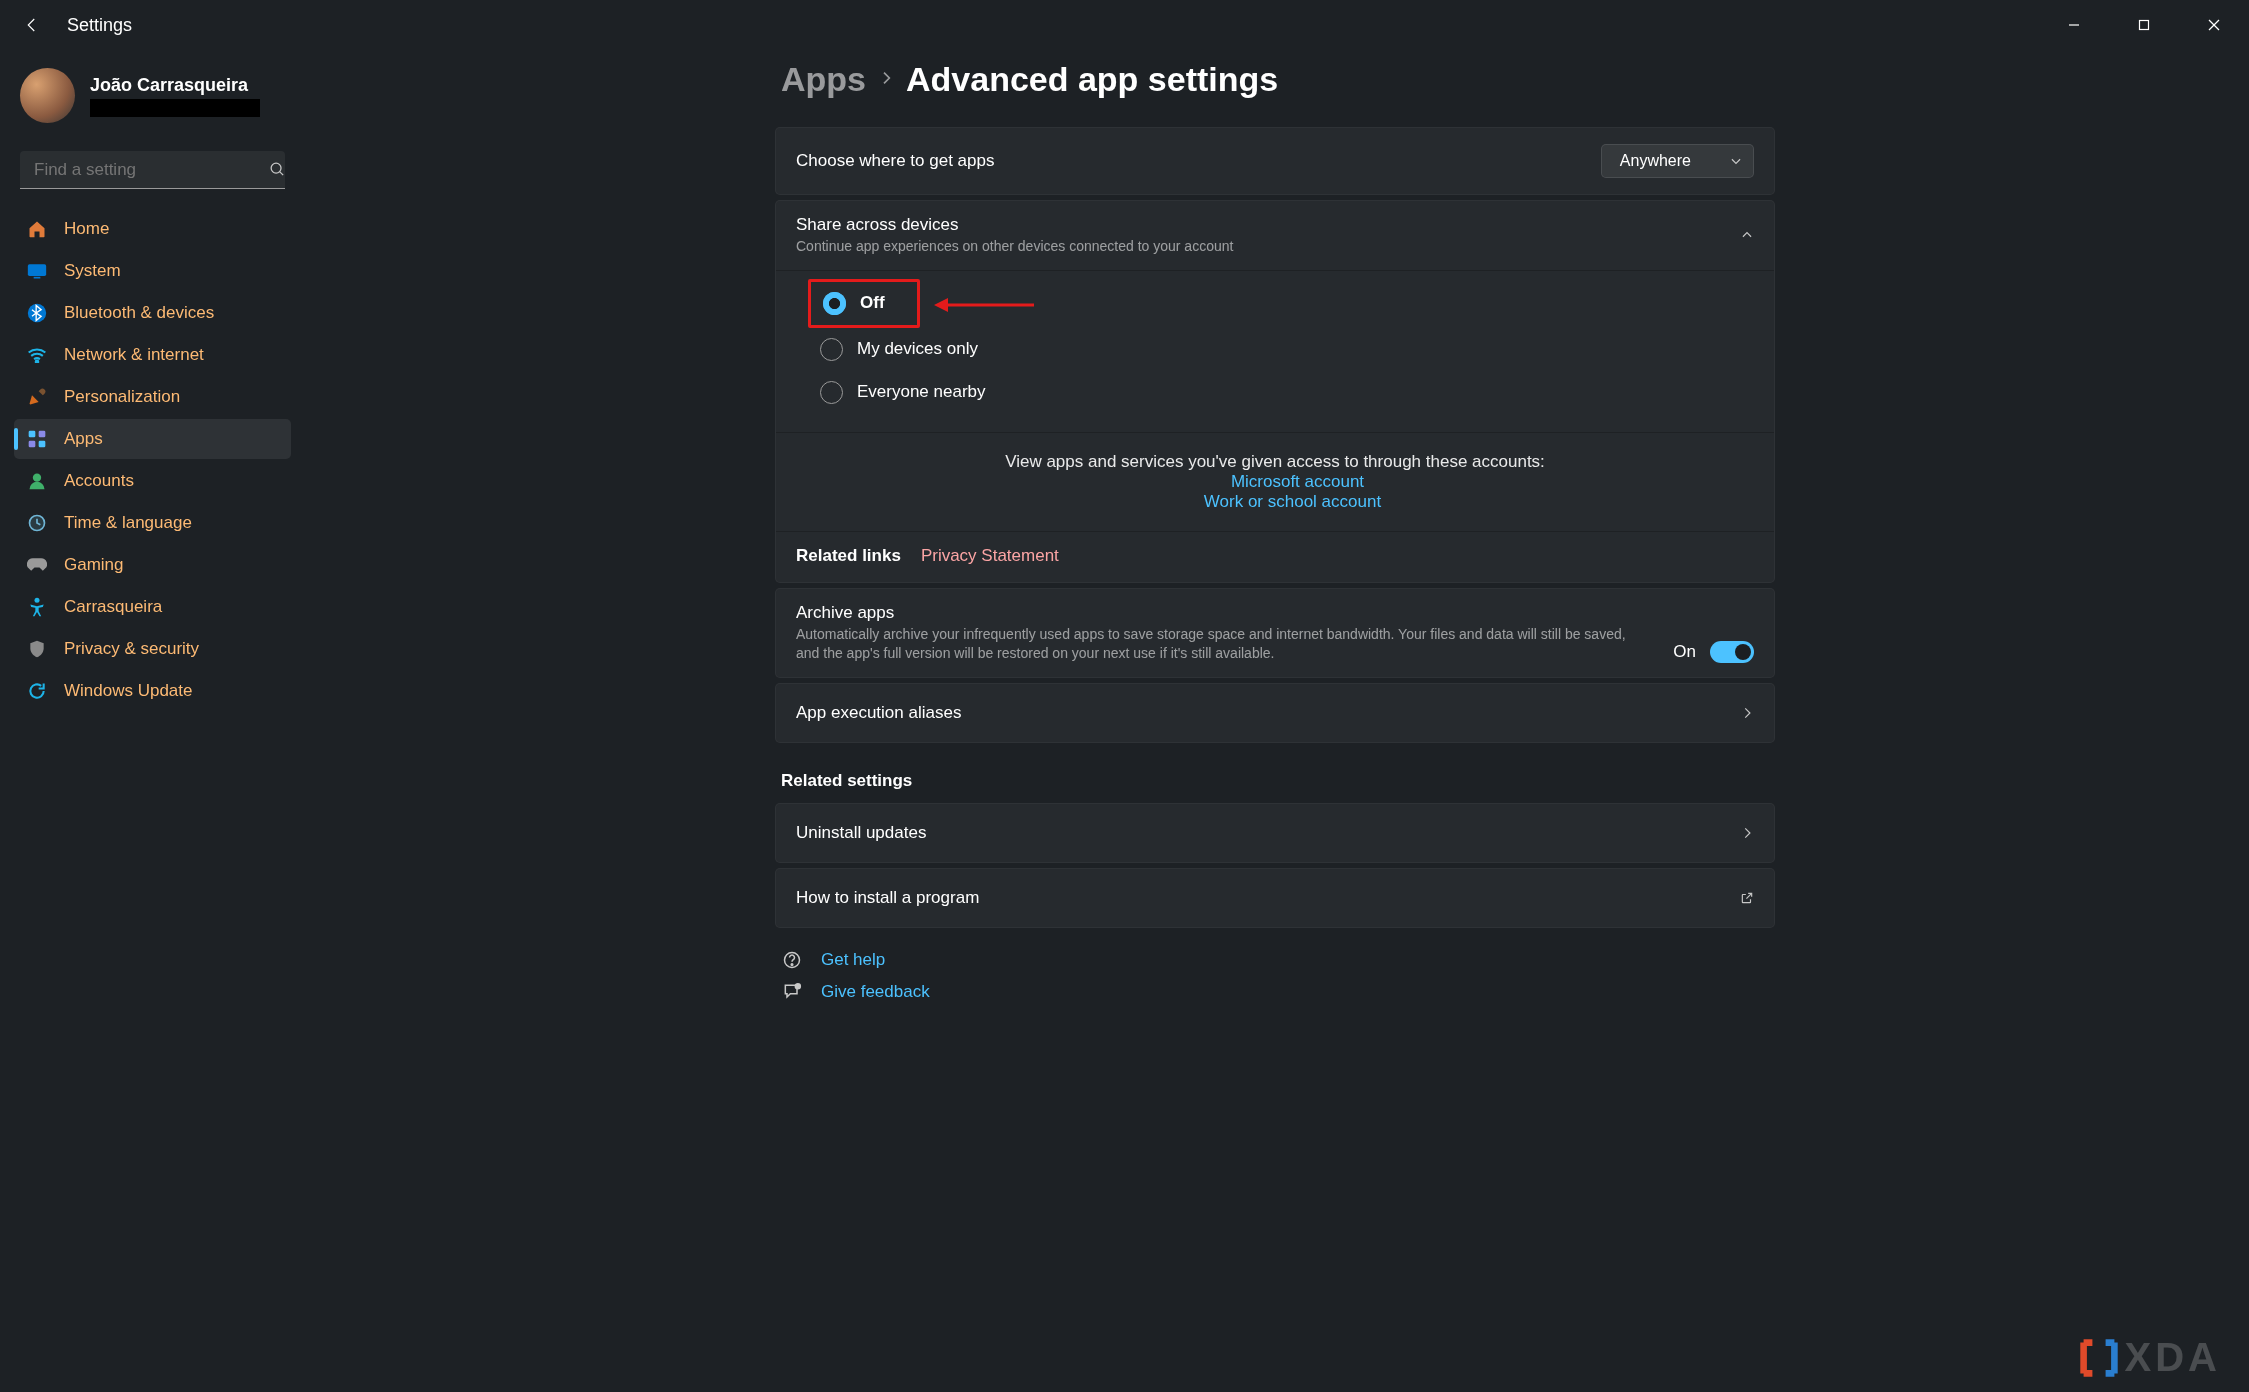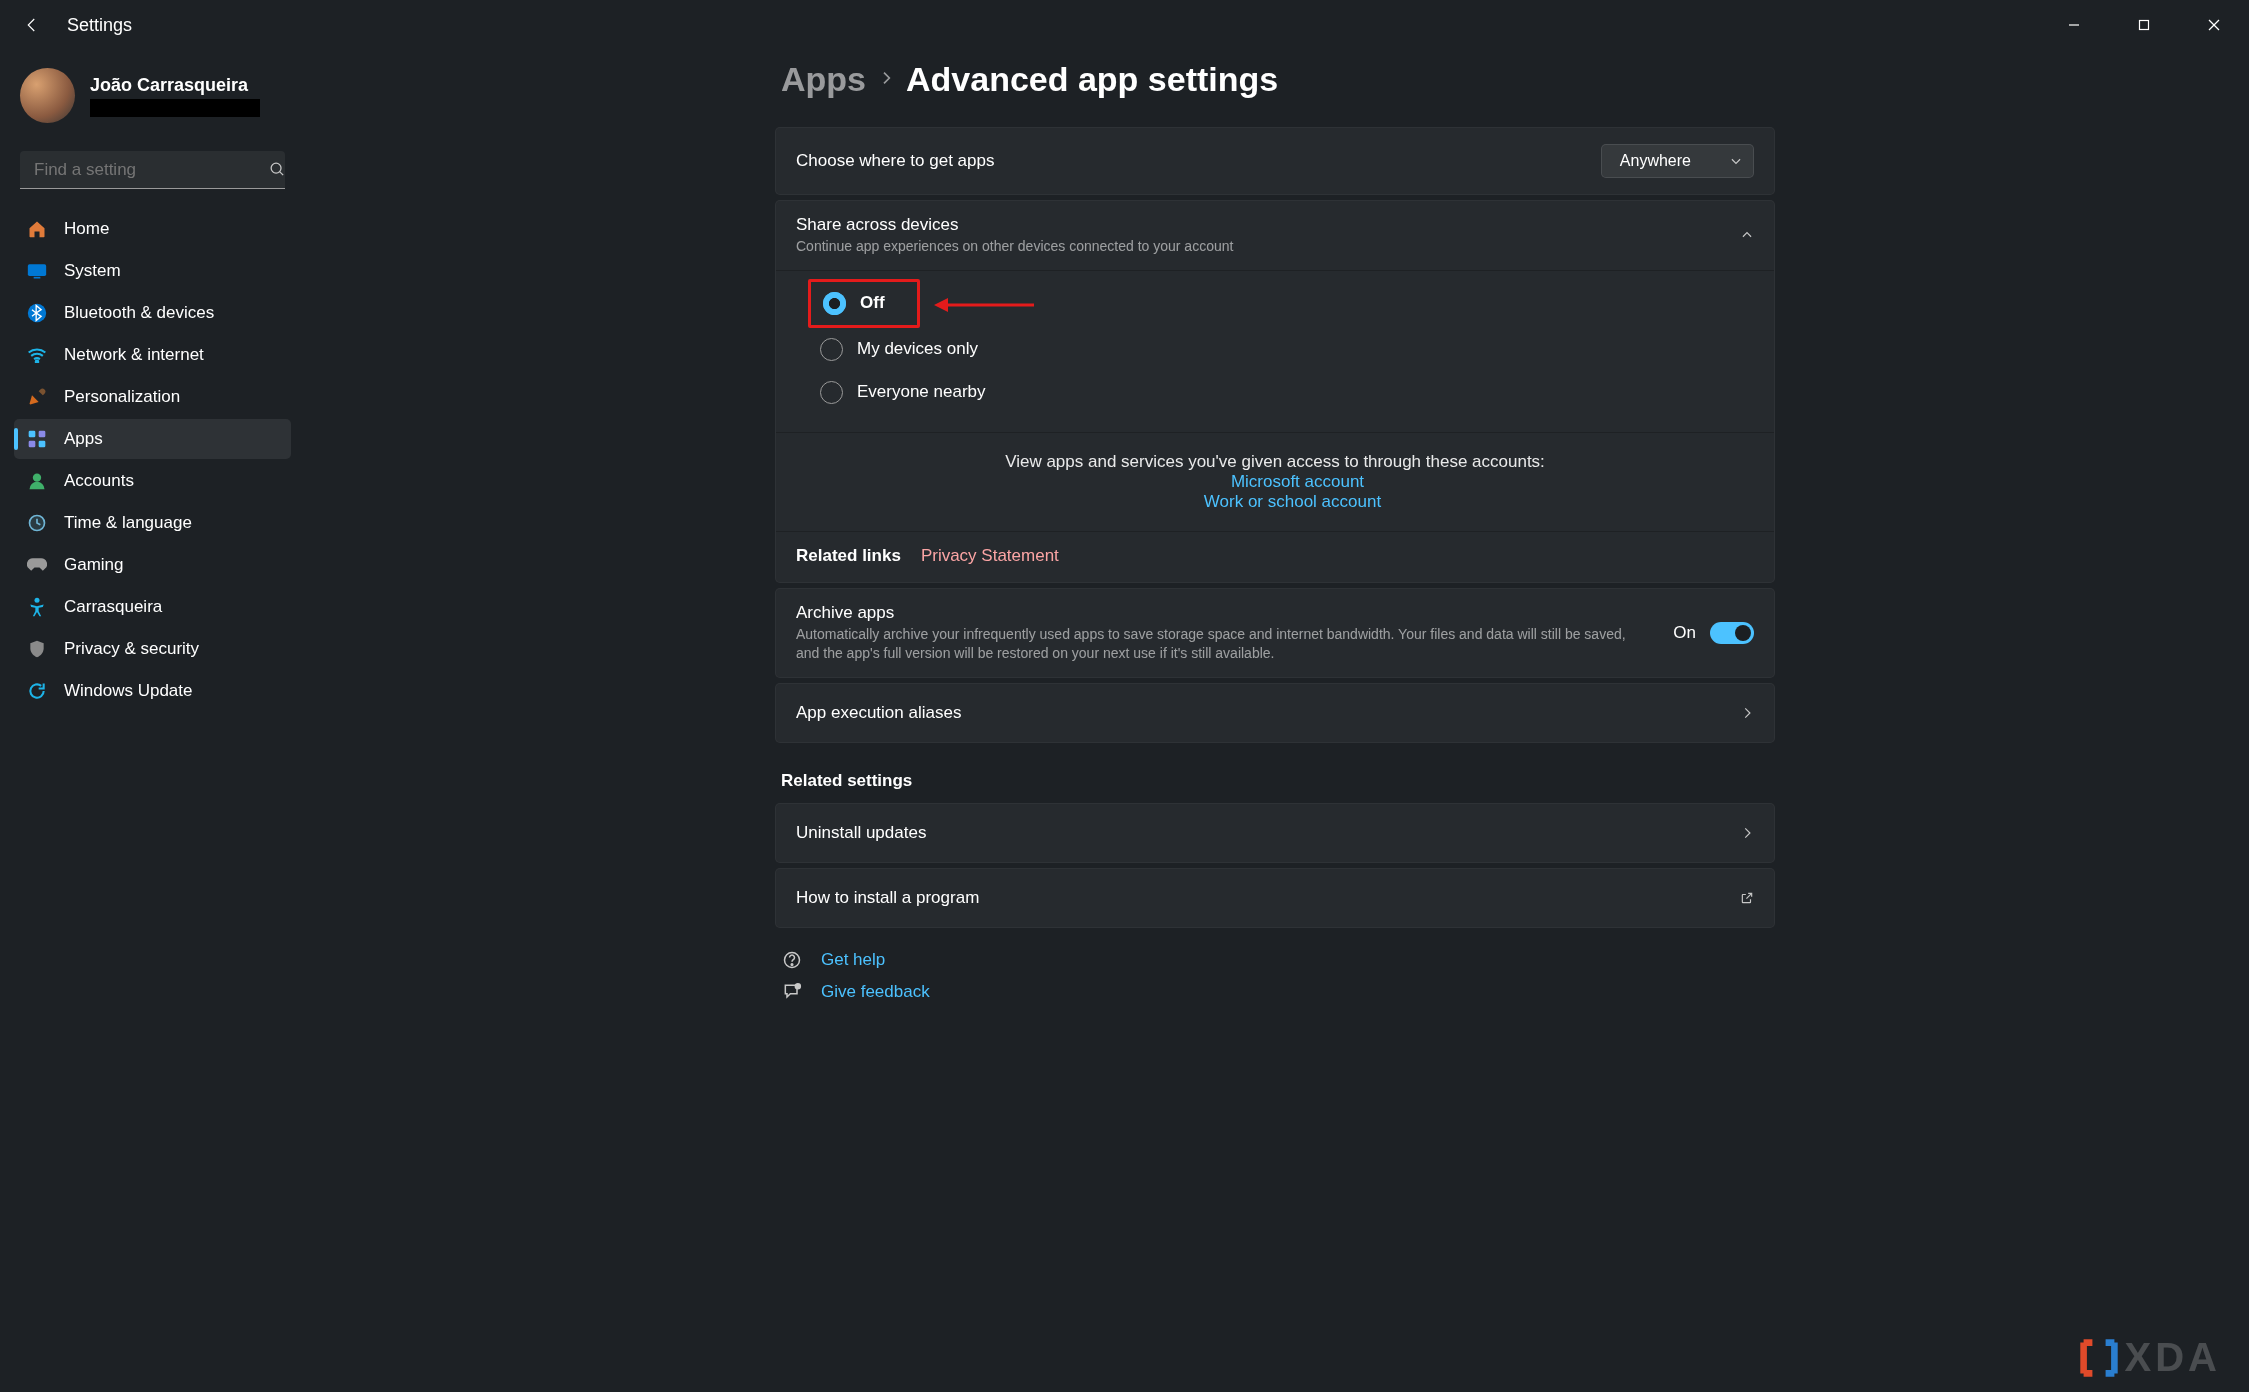--- a/index.html
+++ b/index.html
@@ -18,21 +18,21 @@
 .profile { display:flex; align-items:center; padding:6px 10px 12px 10px; }
 .avatar { width:55px; height:55px; border-radius:50%; background:radial-gradient(circle at 30% 30%,#d8a070,#8a5a40 60%,#333); margin-right:15px; flex-shrink:0; }
 .profile .name { font-size:18px; font-weight:600; }
 .profile .email { width:170px; height:18px; background:#000; margin-top:3px; }
 
 .search { margin:16px 10px 20px 10px; position:relative; height:38px; background:rgba(255,255,255,0.06); border-bottom:1.5px solid #9a9a9a; display:flex; align-items:center; border-radius:4px 4px 0 0;}
 .search input { background:transparent; border:none; outline:none; color:#c8c8c8; font-size:17px; padding:0 14px; flex:1; }
 .search .sicon { width:40px; display:flex; align-items:center; justify-content:center; }
 
 .nav { display:flex; flex-direction:column; gap:2px; padding:0 4px; }
-.navitem { display:flex; align-items:center; height:40px; border-radius:5px; padding:0 12px; cursor:pointer; font-size:17px; color:#ffffff; }
+.navitem { display:flex; align-items:center; height:40px; border-radius:5px; padding:0 12px; cursor:pointer; font-size:17px; color:#fdba74; }
 .navitem.selected { background:rgba(255,255,255,0.08); position:relative; }
 .navitem.selected::before { content:""; position:absolute; left:0; top:9px; bottom:9px; width:4px; background:#4cc2ff; border-radius:3px; }
 .navitem .icon { width:22px; height:22px; margin-right:16px; display:flex; align-items:center; justify-content:center; }
 
 
 .main { position:absolute; left:305px; right:0; top:50px; bottom:0; overflow:auto; padding:10px 0 0 0; }
 .content { width:1000px; margin-left:470px; }
 .breadcrumb { display:flex; align-items:center; gap:12px; margin-bottom:28px; margin-left:6px; }
 .breadcrumb .parent { font-size:34px; font-weight:600; color:rgba(255,255,255,0.55); cursor:pointer; }
 .breadcrumb .chev { color:rgba(255,255,255,0.55); }
@@ -301,21 +301,21 @@
         <span style="color:rgba(255,255,255,0.9)">View apps and services you've given access to through these accounts:</span>
         <a>Microsoft account</a>
         <a style="margin-left:35px;">Work or school account</a>
       </div>
       <div class="relatedrow">
         <span class="rl-label">Related links</span>
         <a>Privacy Statement</a>
       </div>
     </div>
 
-    <div class="card row" style="align-items:center; padding-top:14px; padding-bottom:14px;">
+    <div class="card row" style="align-items:flex-end; padding-top:14px; padding-bottom:14px;">
       <div class="grow" style="padding-right:25px;">
         <div class="label">Archive apps</div>
         <div class="sub">Automatically archive your infrequently used apps to save storage space and internet bandwidth. Your files and data will still be saved, and the app's full version will be restored on your next use if it's still available.</div>
       </div>
       <div class="toggle-wrap">
         <span class="toggle-state">On</span>
         <div class="toggle"></div>
       </div>
     </div>
 

